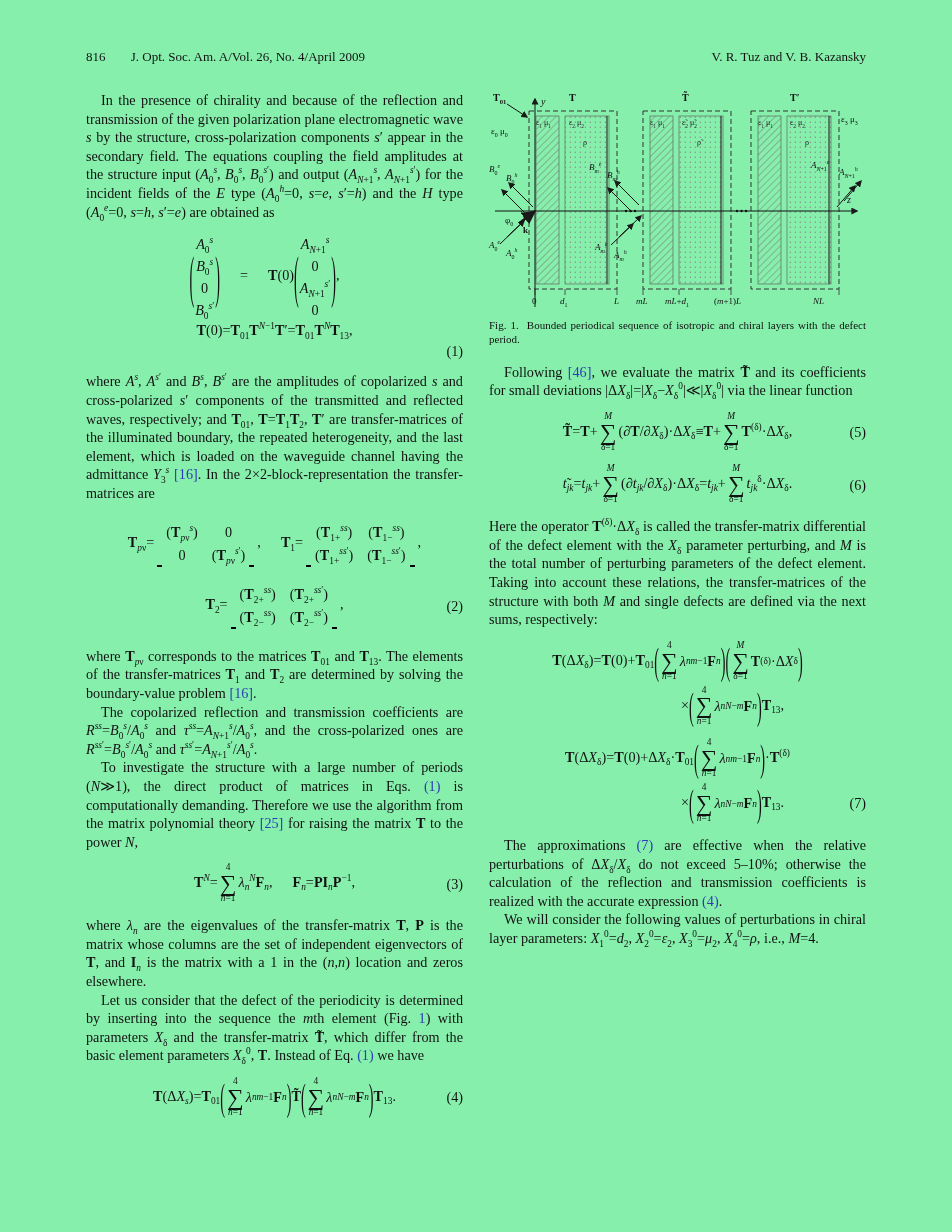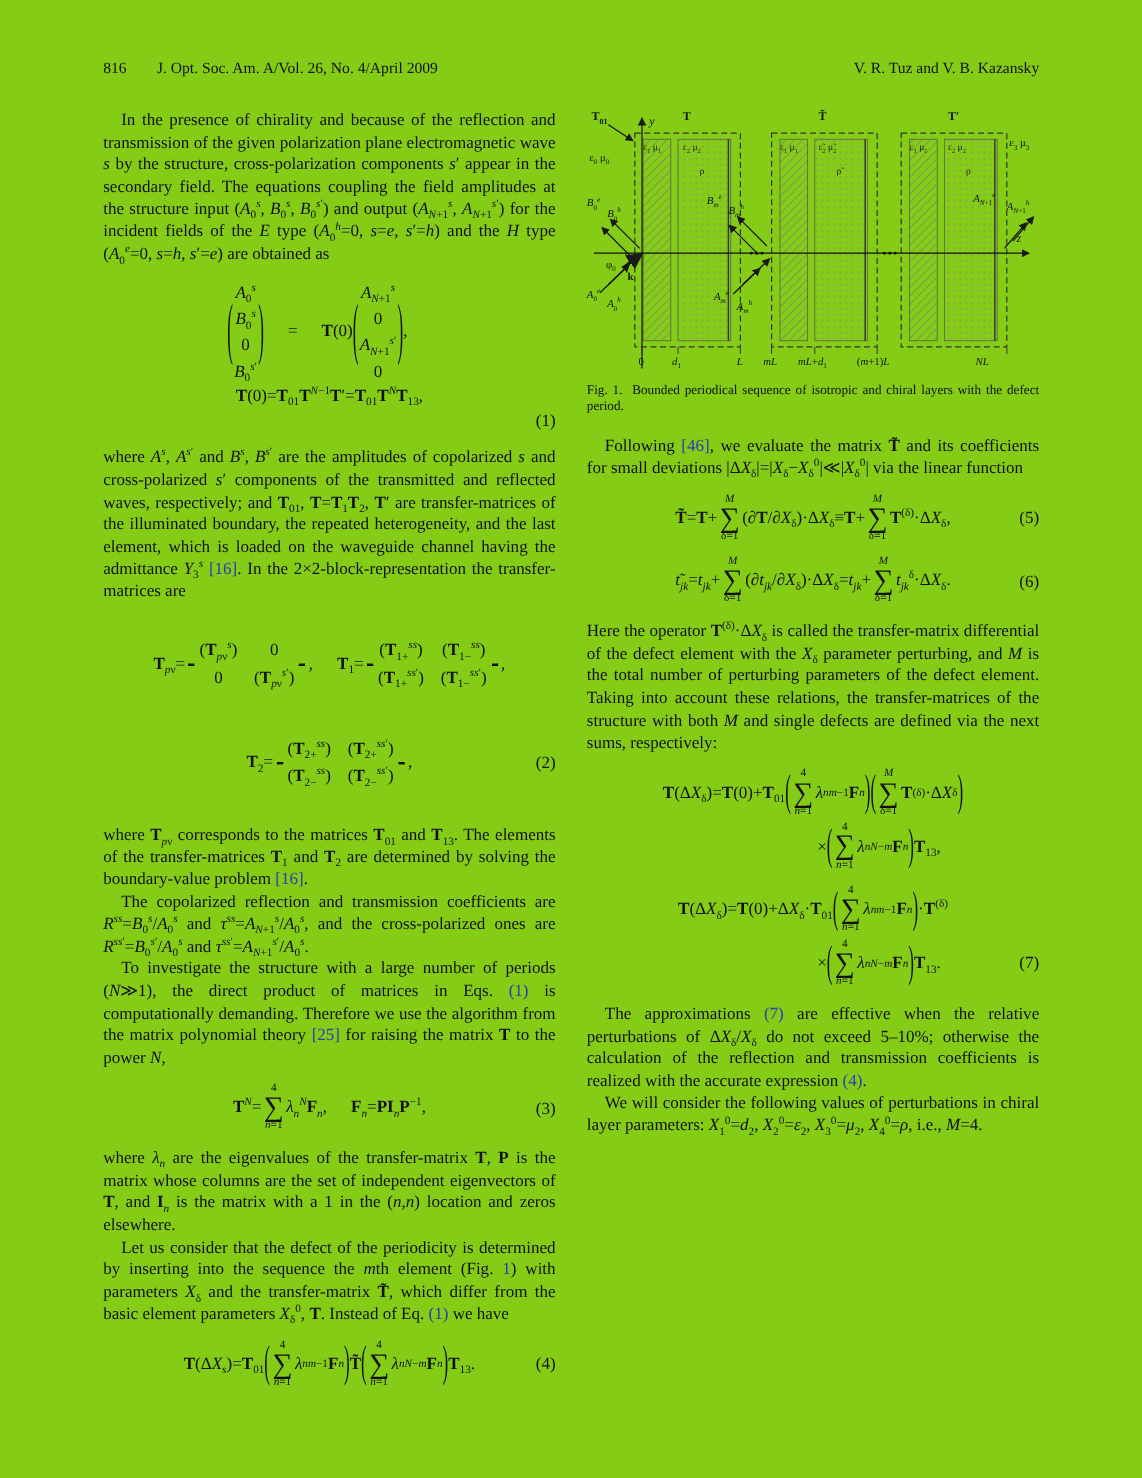--- a/index.html
+++ b/index.html
@@ -1,16 +1,16 @@
 <!DOCTYPE html>
 <html><head>
 <meta charset="utf-8">
 <style>
   html,body{margin:0;padding:0;background:#e9e9e9;}
-  .page{width:952px;height:1232px;margin:0 auto;background:#84cc16;box-sizing:border-box;
+  .page{width:952px;height:1232px;margin:0 auto;background:#86efac;box-sizing:border-box;
         padding:48px 86px 30px;font-family:"Liberation Serif","DejaVu Serif",serif;
         color:#111;font-size:14.2px;line-height:1.31;overflow:hidden;position:relative;}
   .hdr{display:flex;justify-content:space-between;font-size:13px;margin-bottom:26px;}
   .hdr-left span.pn{margin-right:22px;}
   .cols{display:flex;gap:26px;}
   .col{flex:1;min-width:0;}
   p.para{margin:0;text-align:justify;text-indent:15px;}
   p.noind{text-indent:0;}
   .cite{color:#2b3cb5;text-decoration:none;cursor:pointer;}
   sub,sup{font-size:0.66em;line-height:0;}
@@ -23,21 +23,21 @@
   .eqrow.tightt{margin-top:4px;}
   .eqnum-line{text-align:right;margin:-2px 0 12px;}
   .ct.cshift{padding-left:110px;}
   .vw{display:inline-flex;align-items:center;vertical-align:middle;}
   .vc{display:inline-flex;flex-direction:column;align-items:center;line-height:1.55;padding:0 1px;justify-content:center;}
   .pr{display:inline-block;font-weight:300;}
   .p3{transform:scaleY(2.6);}
   .p4{transform:scaleY(4.0);}
   .su{display:inline-flex;flex-direction:column;align-items:center;vertical-align:middle;line-height:1.05;font-size:0.66em;margin:0 2px;}
   .su .sg{font-size:2.5em;line-height:0.9;}
-  .bm{display:inline-flex;align-items:center;vertical-align:middle;margin:16px 3px;}
+  .bm{display:inline-flex;align-items:flex-end;vertical-align:middle;margin:6px 3px;}
   .bl{width:4px;border:1.3px solid #000;border-right:0;margin-right:4px;}
   .br{width:4px;border:1.3px solid #000;border-left:0;margin-left:4px;}
   .mx{display:inline-grid;grid-template-columns:auto auto;column-gap:14px;row-gap:5px;justify-items:center;align-items:center;padding:2px 0;}
   .sp{display:inline-block;width:20px;}
   
   .figwrap{margin-bottom:14px;}
   .figcanvas{position:relative;width:377px;height:222px;}
   .fl{position:absolute;font-size:10px;line-height:1;white-space:nowrap;}
   .fb{font-weight:bold;}
   .fi{font-style:italic;}

